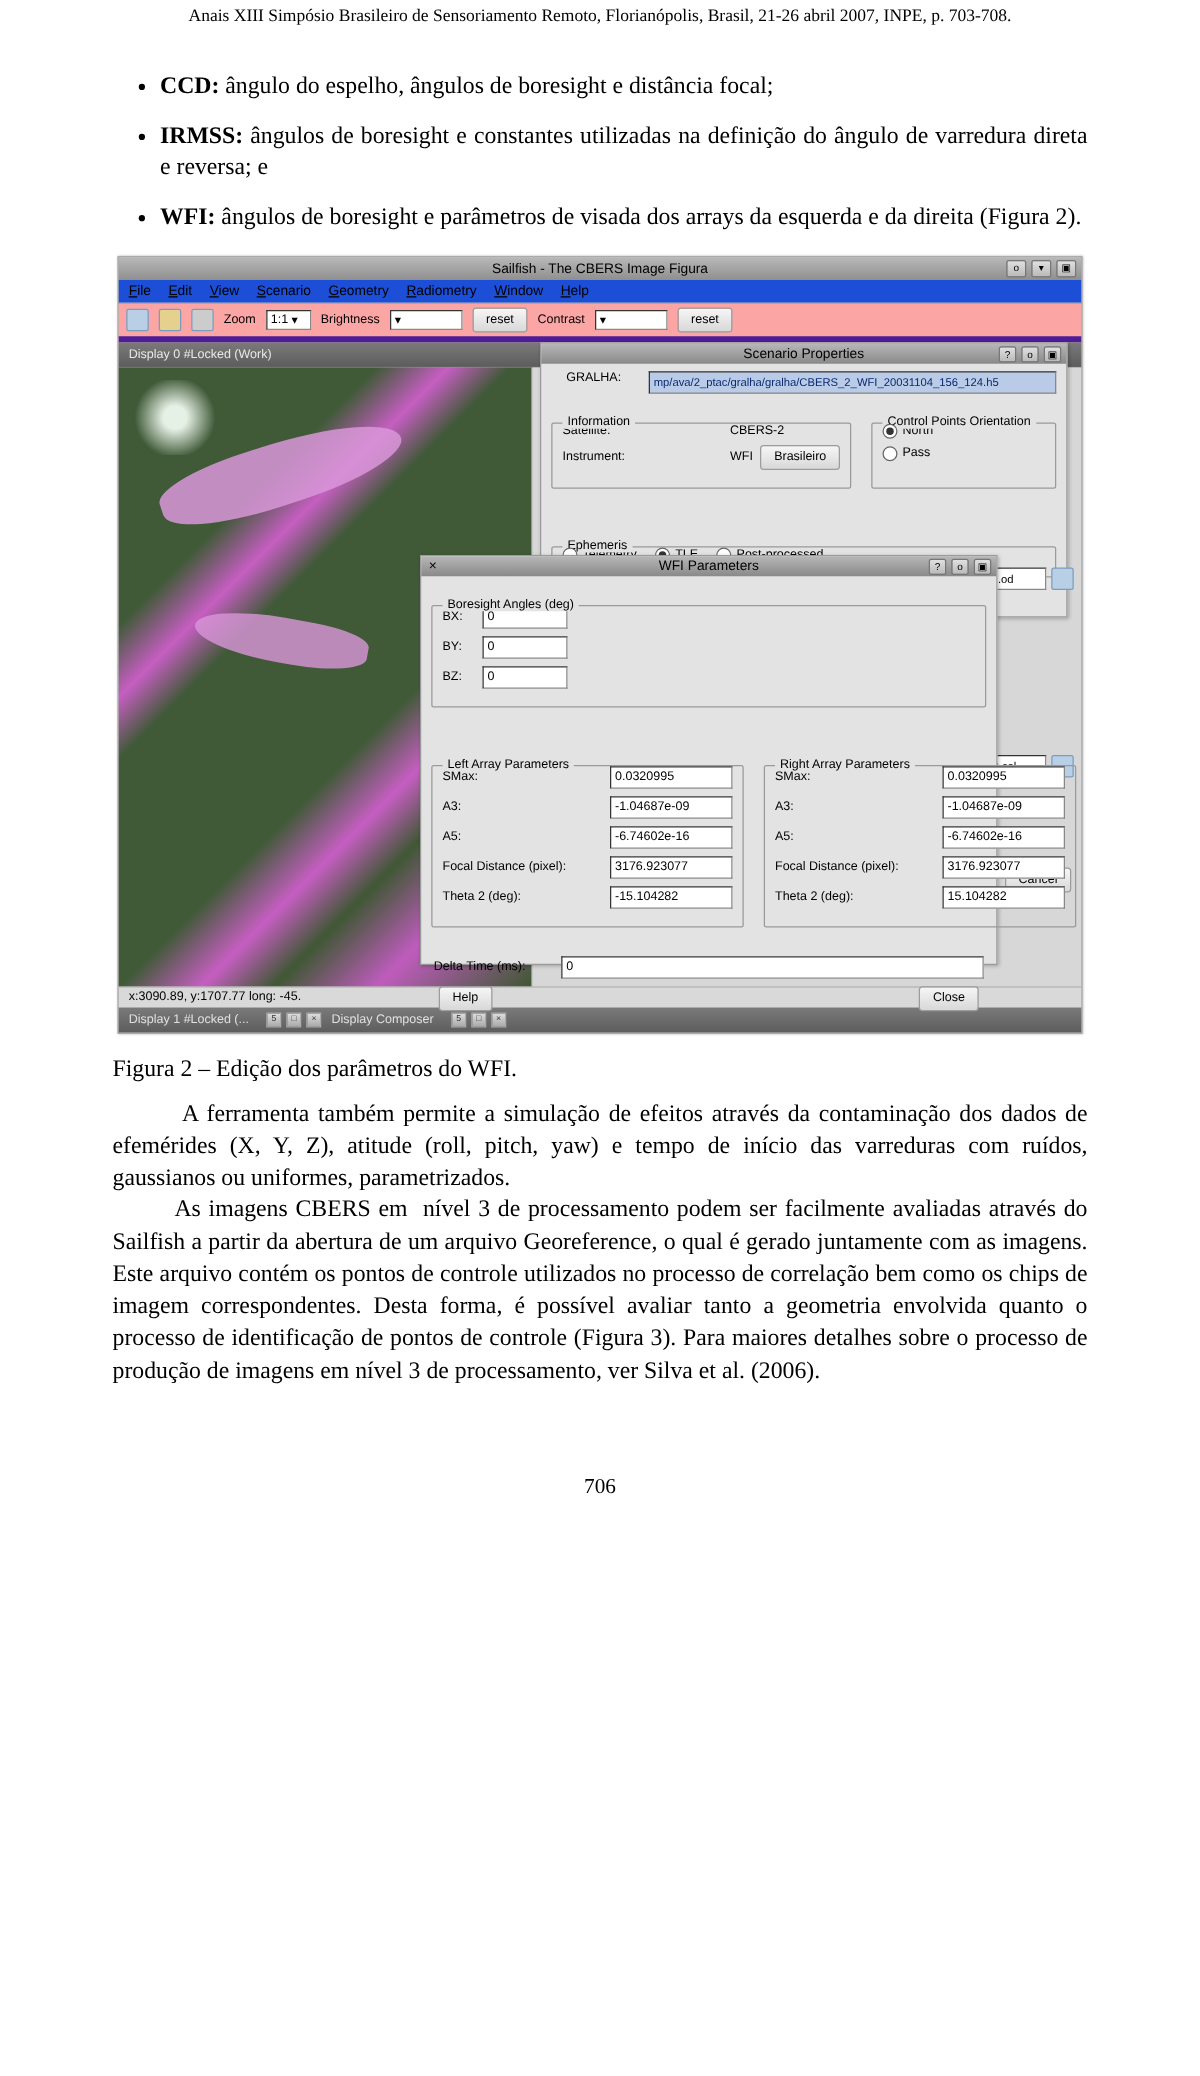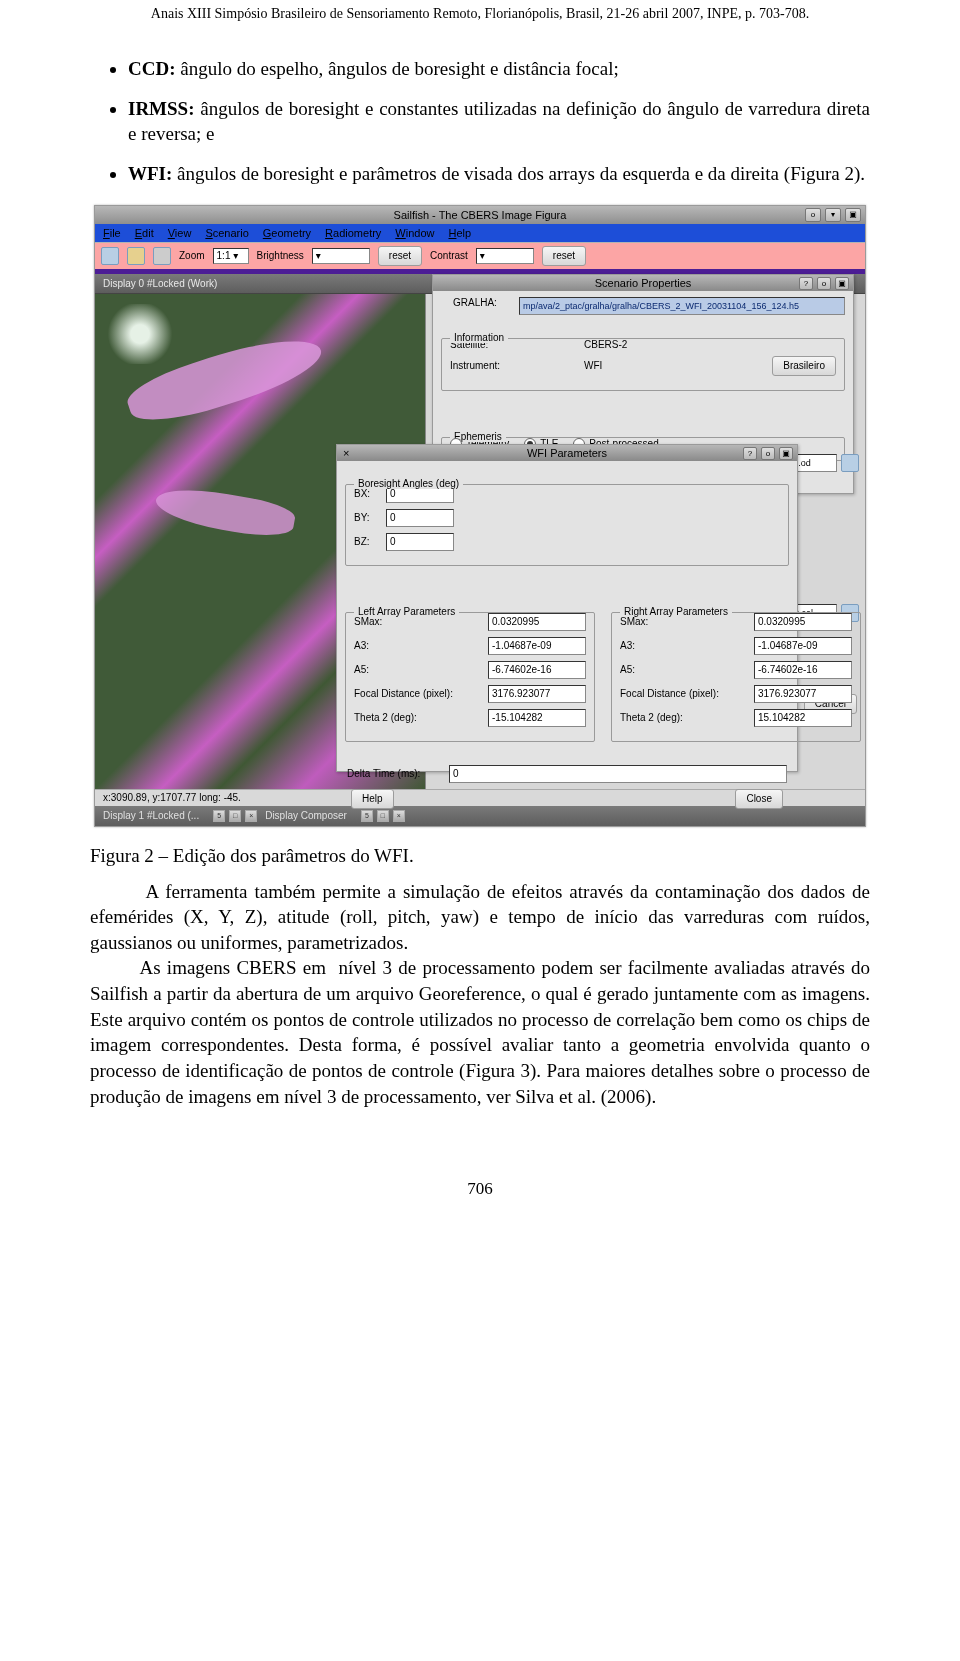--- a/index.html
+++ b/index.html
@@ -122,20 +122,35 @@
                 <div class="field">
                     <label>Satellite:</label>
                     <span>CBERS-2</span>
                   </div>
                 <div class="field">
                     <label>Instrument:</label>
                     <span>WFI</span>
                     <span class="btn" style="margin-left:auto">Brasileiro</span>
                   </div>
               </div>
+              <div class="fs" style="flex:1">
+                <span class="legend">Control Points Orientation</span>
+                <div class="field">
+                    <span class="radio checked">
+                      <span class="dot"></span>
+                      <span>North</span>
+                    </span>
+                  </div>
+                <div class="field">
+                    <span class="radio">
+                      <span class="dot"></span>
+                      <span>Pass</span>
+                    </span>
+                  </div>
+              </div>
             </div>
             <div class="fs">
               <span class="legend">Ephemeris</span>
               <div>
                 <span class="radio">
                     <span class="dot"></span>
                     <span>Telemetry</span>
                   </span>
                 <span class="radio checked">
                     <span class="dot"></span>

